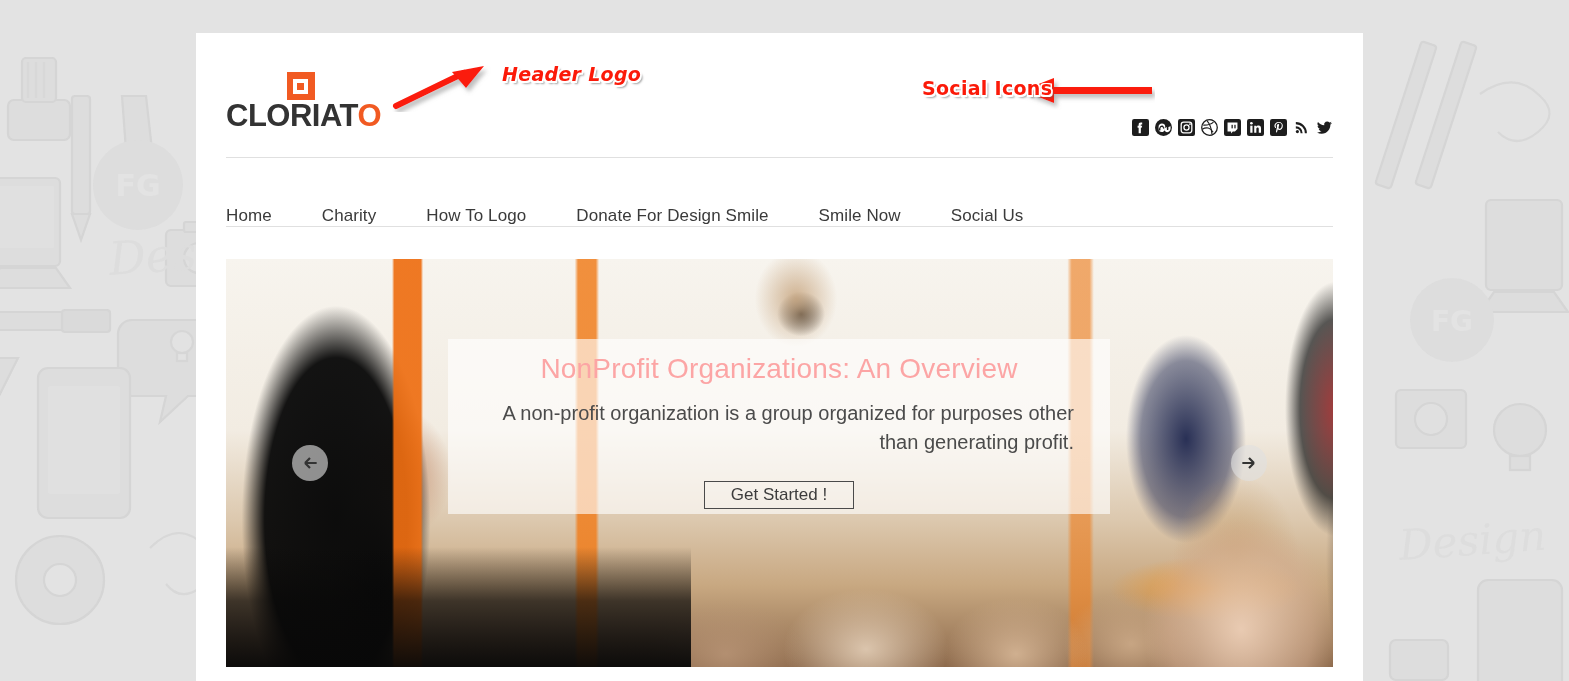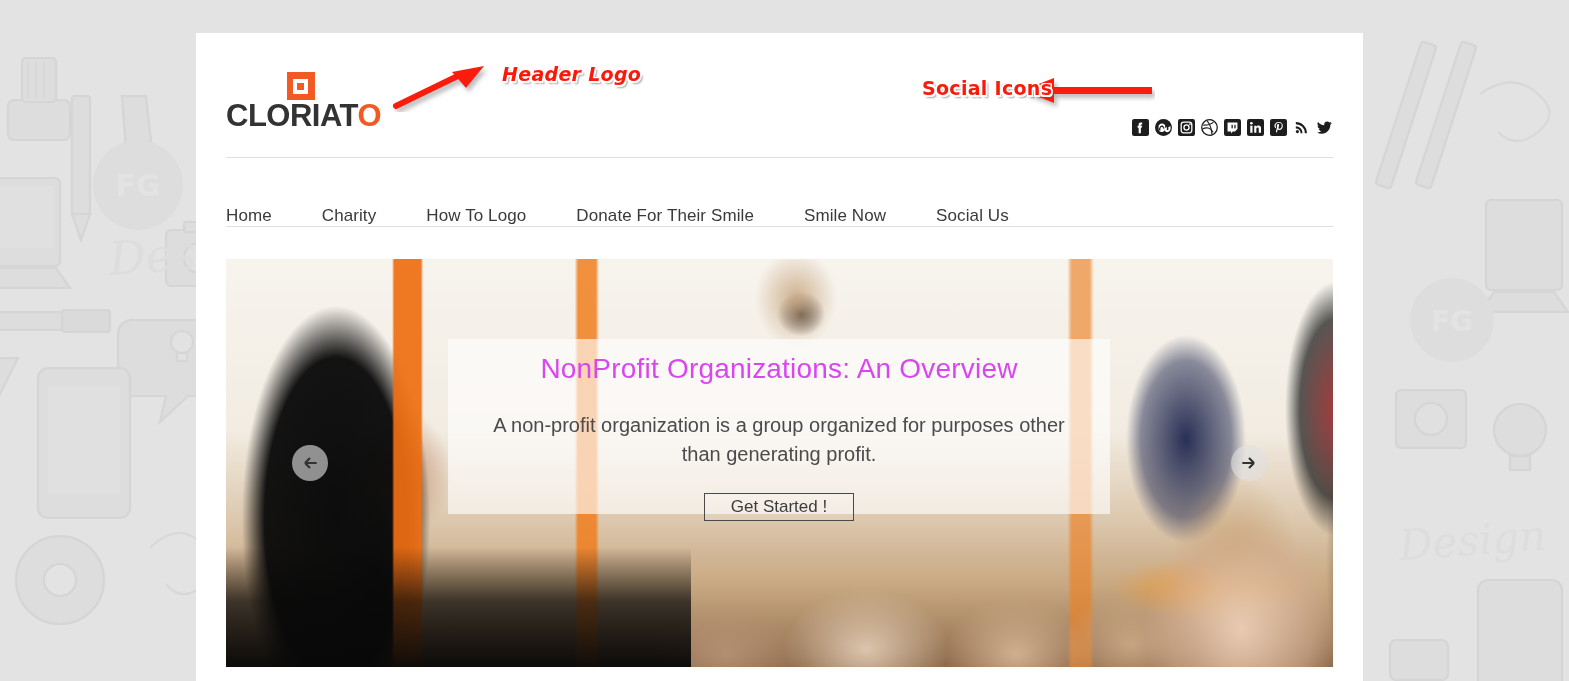--- a/index.html
+++ b/index.html
@@ -201,30 +201,31 @@
     top: 80px;
     width: 662px;
     height: 175px;
     background: rgba(255,255,255,0.62);
     text-align: center;
     padding-top: 12px;
   }
   #hero-title {
     font-size: 28px;
     font-weight: normal;
-    color: #d946ef;
+    color: #fca5a5;
     letter-spacing: 0.2px;
     line-height: 1.3;
   }
   #hero-subtitle {
-    margin-top: 24px;
+    margin-top: 12px;
     font-size: 20px;
     color: #4b4b4b;
     line-height: 1.45;
     padding: 0 36px;
+    text-align: right;
   }
   #hero-cta {
     display: inline-block;
     margin-top: 24px;
     padding: 3px 26px;
     border: 1px solid #4a4a4a;
     background: rgba(255,255,255,0.12);
     color: #3c3c3c;
     font-size: 17px;
     text-decoration: none;
@@ -473,21 +474,21 @@
         <li>
           <a href="#">Home</a>
         </li>
         <li>
           <a href="#">Charity</a>
         </li>
         <li>
           <a href="#">How To Logo</a>
         </li>
         <li>
-          <a href="#">Donate For Their Smile</a>
+          <a href="#">Donate For Design Smile</a>
         </li>
         <li>
           <a href="#">Smile Now</a>
         </li>
         <li>
           <a href="#">Social Us</a>
         </li>
       </ul>
     </nav>
 

